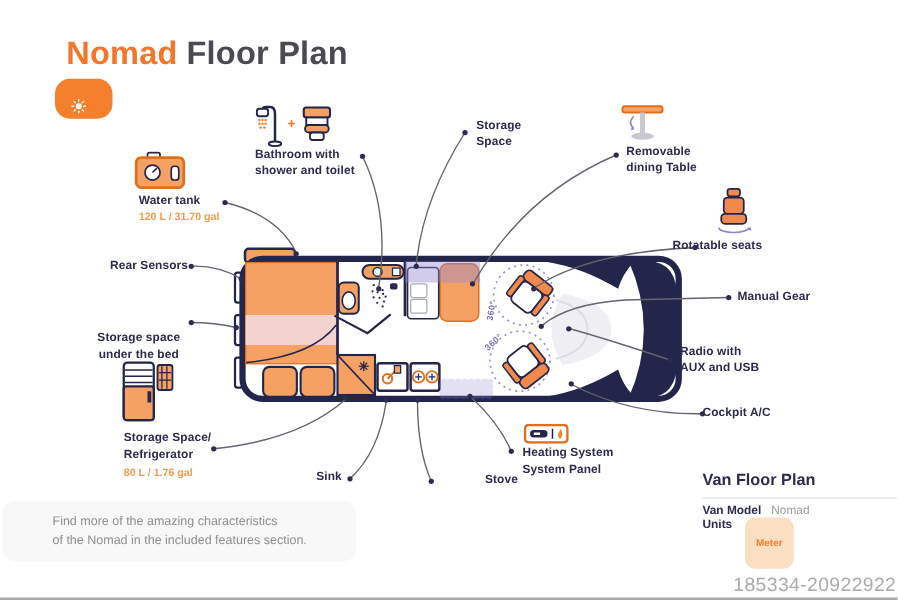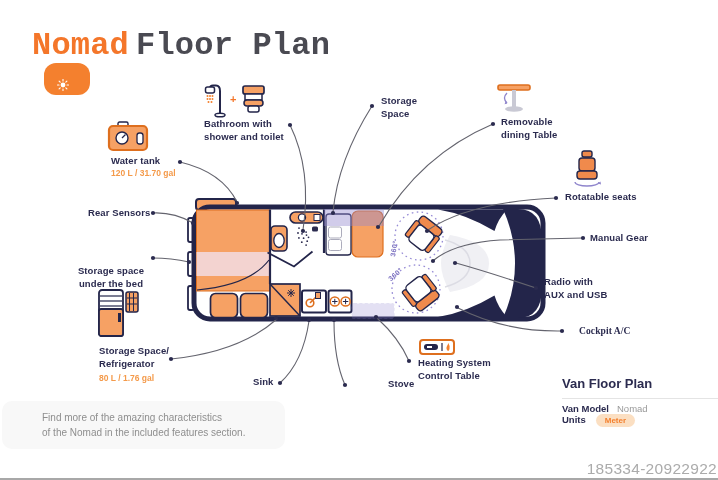--- a/index.html
+++ b/index.html
@@ -2,21 +2,21 @@
 <html><head>
 <meta charset="utf-8">
 <style>
   html,body{margin:0;padding:0;}
   body{
     width:718px;height:480px;position:relative;overflow:hidden;background:#ffffff;
     font-family:"Liberation Sans",sans-serif;
   }
   .abs{position:absolute;}
   
-  .page-title{left:32px;top:27px;font-size:32px;font-weight:600;letter-spacing:.2px;color:#4A4A52;font-family:Liberation Mono, monospace;}
+  .page-title{left:53px;top:27px;font-size:26px;font-weight:600;letter-spacing:.2px;color:#4A4A52;}
   .page-title .brand{color:#F4762A;margin-right:7px;}
   
   .day-btn{left:44px;top:63px;height:23px;padding:16px 13px;display:inline-flex;align-items:flex-start;gap:6px;
     background:#F4802E;border-radius:12px;color:#fff;font-size:11px;font-weight:700;border:none;cursor:pointer;flex-direction:column;}
   
   .lbl{position:absolute;font-weight:700;font-size:9.5px;line-height:12.5px;color:#2B2B4F;letter-spacing:.1px;white-space:nowrap;}
   .cap{position:absolute;font-weight:700;font-size:8.5px;line-height:10px;color:#F49A4A;white-space:nowrap;}
   .center{text-align:center;}
   .icon-row{position:absolute;display:flex;align-items:flex-start;gap:4px;}
   .plus{color:#F4762A;font-weight:700;font-size:11px;line-height:30px;}
@@ -25,21 +25,21 @@
   .note-box{left:2px;top:401px;width:283px;height:48px;background:#F8F8F8;border-radius:10px;
     color:#8E8E8E;font-size:10px;line-height:15px;padding:9px 0 0 40px;box-sizing:border-box;}
   
   .spec{left:562px;top:376px;width:156px;}
   .spec h3{margin:0 0 7px 0;font-size:13px;font-weight:700;color:#2B2B4F;}
   .spec .divider{border-top:1px solid #E4E4E4;width:156px;margin-bottom:4px;}
   .spec-row{display:flex;align-items:flex-start;margin-top:0;}
   .spec-row .k{font-weight:700;font-size:9.5px;color:#2B2B4F;}
   .spec-row .v{font-size:9.5px;color:#9A9A9A;margin-left:8px;}
   .unit-badge{margin-left:10px;background:#FBDFC2;color:#F4802E;font-weight:700;font-size:8px;
-    padding:2px 9px;border-radius:8px;cursor:pointer;}
+    padding:16px 9px;border-radius:8px;cursor:pointer;}
   .watermark{right:1px;bottom:2px;font-size:15.5px;color:#ABABAB;letter-spacing:.3px;margin-top:24px;}
   .bottom-edge{left:0;right:0;bottom:0;height:2px;background:#A8A8A8;}
   svg{display:block;}
 </style>
 </head>
 <body>
 
 <svg class="abs" width="718" height="480" viewBox="0 0 718 480" style="left:0;top:0;">
 
   <rect x="196" y="199" width="40" height="11" rx="3" fill="#F6A164" stroke="#23254A" stroke-width="2"></rect>
@@ -317,43 +317,43 @@
 
 <span class="abs" style="left:572px;top:150px;">
     <svg width="30" height="40" viewBox="0 0 30 40">
   <rect x="10" y="1" width="10" height="6" rx="2" fill="#F08A4C" stroke="#23254A" stroke-width="1.4"></rect>
   <rect x="7" y="8" width="16" height="13" rx="3" fill="#F08A4C" stroke="#23254A" stroke-width="1.4"></rect>
   <rect x="5" y="21" width="20" height="8" rx="3" fill="#F08A4C" stroke="#23254A" stroke-width="1.4"></rect>
   <path d="M3,32 a12,4 0 1 0 24,0" fill="none" stroke="#8F85CC" stroke-width="1.3"></path>
   <path d="M26,33.5 L28.5,31.5 L29,34.5 Z" fill="#8F85CC"></path>
     </svg>
   </span>
-<div class="lbl" style="left:565px;top:191px;">Rotatable seats</div>
+<div class="lbl" style="left:538px;top:191px;">Rotatable seats</div>
 
 <div class="lbl" style="left:590px;top:232px;">Manual Gear</div>
 
 <div class="lbl" style="left:544px;top:276px;">
   <div>Radio with</div>
   <div>AUX and USB</div>
 </div>
 
-<div class="lbl" style="left:579px;top:325px;font-family:Liberation Serif, serif;">Cockpit A/C</div>
+<div class="lbl" style="left:562px;top:325px;">Cockpit A/C</div>
 
 <span class="abs" style="left:419px;top:339px;">
     <svg width="36" height="16" viewBox="0 0 36 16">
   <rect x="1" y="1" width="34" height="14" rx="3" fill="#fff" stroke="#DE6F1E" stroke-width="2"></rect>
   <rect x="5" y="5" width="14" height="6" rx="3" fill="#23254A"></rect>
   <rect x="8" y="7" width="5" height="2" fill="#fff"></rect>
   <line x1="23" y1="4" x2="23" y2="12" stroke="#23254A" stroke-width="1.2"></line>
   <path d="M29,12 Q26.5,10 28,7 Q28.8,5.8 29.3,4 Q31.5,7.5 30.5,10 Q30,12 29,12 Z" fill="#F4802E"></path>
     </svg>
   </span>
 <div class="lbl" style="left:418px;top:357px;">
   <div>Heating System</div>
-  <div>Control Table</div>
+  <div>System Panel</div>
 </div>
 
 <div class="lbl" style="left:253px;top:376px;">Sink</div>
 <div class="lbl" style="left:352px;top:378px;margin-left:36px;">Stove</div>
 
 <div class="r360" style="left:389px;top:256px;transform:rotate(-80deg);">360°</div>
 <div class="r360" style="left:387px;top:277px;transform:rotate(-42deg);">360°</div>
 
 <div class="abs note-box">
   <div>Find more of the amazing characteristics</div>

